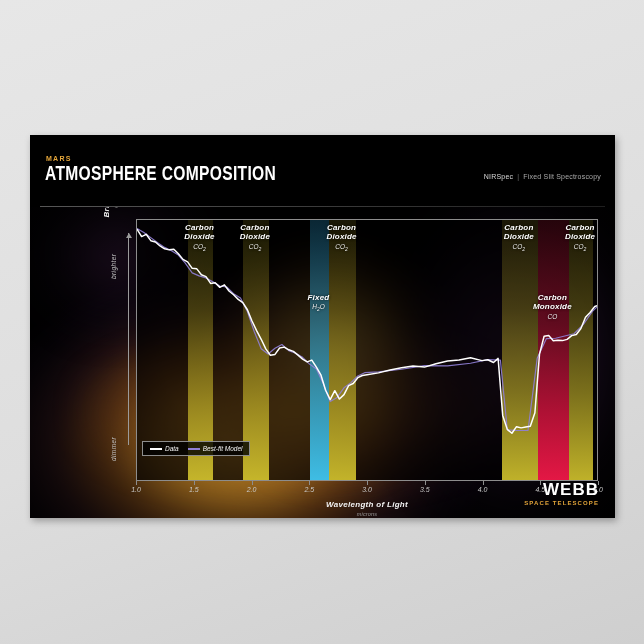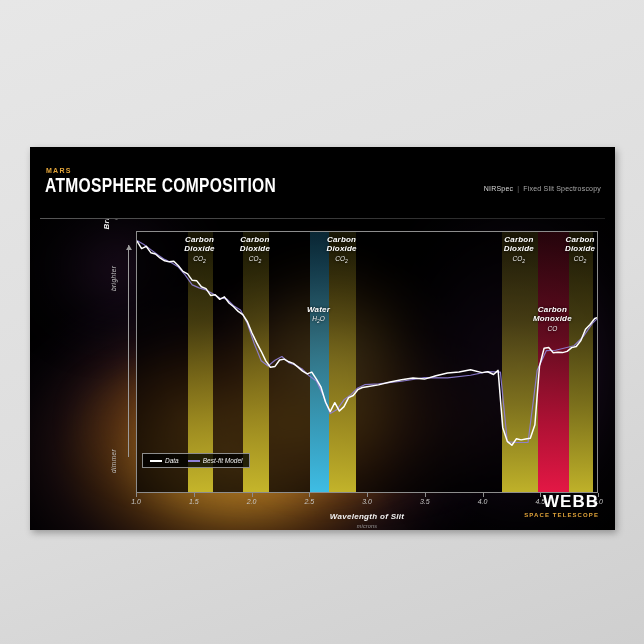--- a/index.html
+++ b/index.html
@@ -6,21 +6,20 @@
   body{
     width:644px;height:644px;overflow:hidden;
     font-family:"Liberation Sans",sans-serif;
     background:linear-gradient(160deg,#e7e7e7 0%,#e2e2e2 30%,#dedede 55%,#d6d6d6 78%,#cfcfcf 100%);
     position:relative;
   }
   .poster{
     position:absolute;left:30px;top:135px;width:585px;height:383px;
     background:#000;overflow:hidden;
     box-shadow:2px 3px 7px rgba(0,0,0,.30);
-    margin-top:12px;
   }
   
   .glow{position:absolute;inset:0;overflow:hidden;}
   .g1{position:absolute;left:-8%;top:8%;width:96%;height:118%;
       background:radial-gradient(ellipse 52% 46% at 44% 62%,
         rgba(232,168,48,.92) 0%,
         rgba(214,144,40,.78) 24%,
         rgba(168,96,34,.55) 42%,
         rgba(104,50,58,.34) 60%,
         rgba(52,24,58,.16) 76%,
@@ -188,21 +187,21 @@
     <div id="blabels">
         <div class="blabel" style="left: 55.525px; width: 80px; top: 4px;">
           <div class="n">Carbon<br>Dioxide</div>
           <div class="f">CO<sub>2</sub></div>
         </div>
         <div class="blabel" style="left: 110.965px; width: 80px; top: 4px;">
           <div class="n">Carbon<br>Dioxide</div>
           <div class="f">CO<sub>2</sub></div>
         </div>
         <div class="blabel" style="left: 174.49px; width: 80px; top: 74px;">
-          <div class="n">Water</div>
+          <div class="n">Fixed</div>
           <div class="f">H<sub>2</sub>O</div>
         </div>
         <div class="blabel" style="left: 197.59px; width: 80px; top: 4px;">
           <div class="n">Carbon<br>Dioxide</div>
           <div class="f">CO<sub>2</sub></div>
         </div>
         <div class="blabel" style="left: 374.882px; width: 80px; top: 4px;">
           <div class="n">Carbon<br>Dioxide</div>
           <div class="f">CO<sub>2</sub></div>
         </div>
@@ -241,21 +240,21 @@
         <div class="tick" style="left: 288.75px;"></div>
         <div class="tlab" style="left: 288.75px;">3.5</div>
         <div class="tick" style="left: 346.5px;"></div>
         <div class="tlab" style="left: 346.5px;">4.0</div>
         <div class="tick" style="left: 404.25px;"></div>
         <div class="tlab" style="left: 404.25px;">4.5</div>
         <div class="tick" style="left: 462px;"></div>
         <div class="tlab" style="left: 462px;">5.0</div>
       </div>
     <div class="xtitle">
-      <span>Wavelength of Slit</span>
+      <span>Wavelength of Light</span>
       <span class="small">microns</span>
     </div>
   </div>
 
   <div class="webb">
     <div class="w">WEBB</div>
     <div class="st">SPACE TELESCOPE</div>
   </div>
 </div>
 

